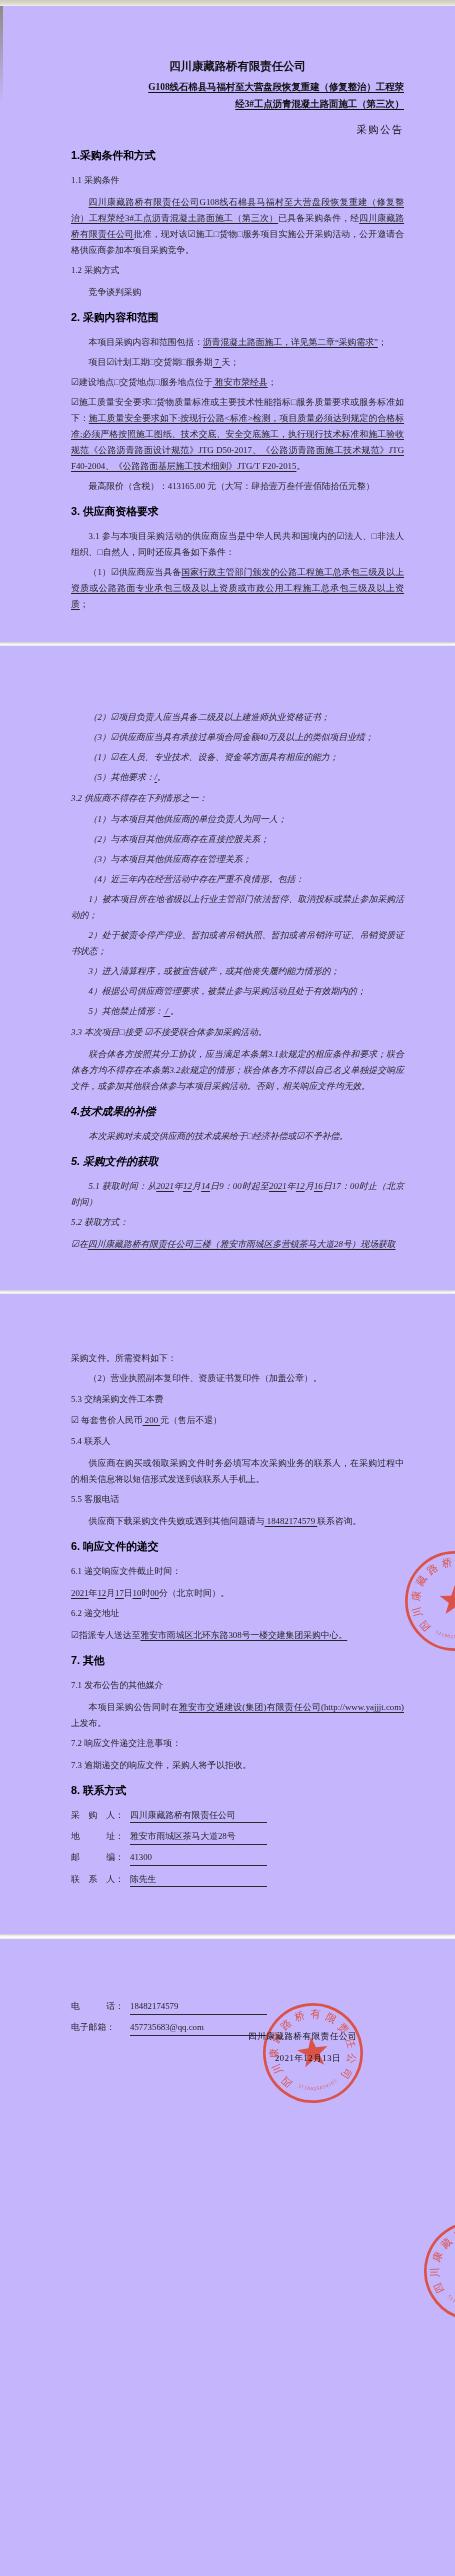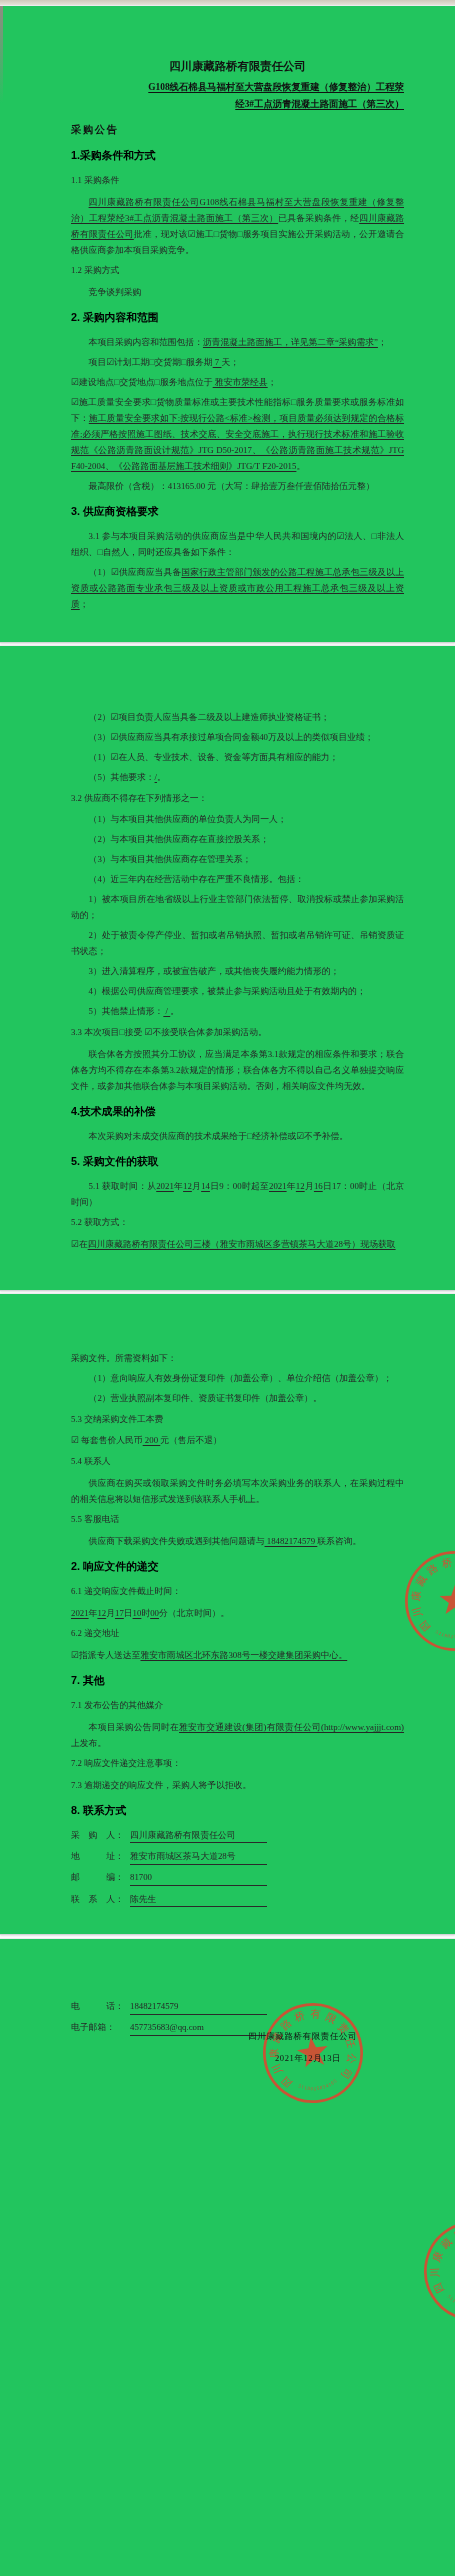--- a/index.html
+++ b/index.html
@@ -7,50 +7,50 @@
     width:455px;height:2576px;position:relative;
     background:#ffffff;
     font-family:"Liberation Serif","DejaVu Serif",serif;
     color:#262626;
   }
   body::before{
     content:"";position:absolute;left:0;top:0;width:455px;height:4.6px;
     background:linear-gradient(#cfc9bb,#e6e2d8);z-index:5;
   }
   .page{
-    position:absolute;left:0;width:455px;background:#22c55e;
+    position:absolute;left:0;width:455px;background:#c4b5fd;
     overflow:hidden;border-bottom:0.6px solid #d3d3d7;border-top:0.6px solid #ececef;
     box-shadow:0 0.6px 1.7px rgba(0,0,0,.12);
   }
   #pg0{top:4.6px;height:636px;}
   #pg1{top:645px;height:644px;}
   #pg2{top:1293px;height:640px;}
   #pg3{top:1938px;height:638px;}
   #pg0::before{
     content:"";position:absolute;left:0;top:0;width:3.4px;height:97px;
     background:linear-gradient(#8f8b82,rgba(160,156,148,0));
   }
   .content{padding:0 51px 0 71px;}
   #pg0 .content{padding-top:52px;}
-  #pg1 .content{padding-top:63px;}
+  #pg1 .content{padding-top:63px;font-style:italic;}
   #pg2 .content{padding-top:56px;}
   #pg3 .content{padding-top:59px;}
 
   .ln{margin:0 0 4px;line-height:16px;font-size:8.8px;}
   .p{text-indent:2em;text-align:justify;}
   .pn{text-indent:0;text-align:justify;}
   .ind{text-indent:2em;}
   .sub{margin:4.6px 0 5.7px;}
   .h{
     font-family:"Liberation Sans","DejaVu Sans",sans-serif;
     font-size:10.8px;font-weight:700;color:#000;margin:9px 0 8px;line-height:17px;
   }
   .t1{font-size:11.4px;font-weight:700;text-align:center;line-height:17px;margin:0 0 4.6px;color:#111;}
   .t2{font-size:9.4px;font-weight:700;text-align:right;line-height:17px;margin:0;color:#111;}
-  .t3{font-size:10.2px;font-weight:700;text-align:left;line-height:17px;margin:8px 0 9px;letter-spacing:1.7px;color:#111;}
+  .t3{font-size:10.2px;font-weight:400;text-align:right;line-height:17px;margin:8px 0 9px;letter-spacing:1.7px;color:#111;}
   .row{text-indent:0;margin:0 0 4.6px;}
 
   .u{text-decoration:underline;text-underline-offset:2.3px;text-decoration-thickness:0.6px;}
   .fill{
     display:inline-block;min-width:137px;border-bottom:0.6px solid #2a2a2a;
     text-decoration:none;line-height:13.7px;
   }
   .lbl{display:inline-block;min-width:59px;}
 
   .seal{position:absolute;opacity:.88;}
@@ -111,42 +111,41 @@
       <p class="ln h">5. 采购文件的获取</p>
       <p class="ln p"><span class="">5.1 获取时间：从</span><span class="u">2021</span><span class="">年</span><span class="u">12</span><span class="">月</span><span class="u">14</span><span class="">日9：00时起至</span><span class="u">2021</span><span class="">年</span><span class="u">12</span><span class="">月</span><span class="u">16</span><span class="">日17：00时止（北京时间）</span></p>
       <p class="ln sub">5.2 获取方式：</p>
       <p class="ln pn"><span class="">☑在</span><span class="u">四川康藏路桥有限责任公司三楼（雅安市雨城区多营镇茶马大道28号）现场获取</span></p>
     </div>
 </div>
 
 <div class="page" id="pg2">
   <div class="content">
       <p class="ln pn">采购文件。所需资料如下：</p>
-      <p class="ln p">（1）意向响应人有效身份证复印件（加盖公章）、单位介绍信（加盖公章）；</p>
       <p class="ln p">（2）营业执照副本复印件、资质证书复印件（加盖公章）。</p>
       <p class="ln sub">5.3 交纳采购文件工本费</p>
       <p class="ln pn"><span class="">☑ 每套售价人民币</span><span class="u"> 200 </span><span class="">元（售后不退）</span></p>
       <p class="ln sub">5.4 联系人</p>
       <p class="ln p">供应商在购买或领取采购文件时务必填写本次采购业务的联系人，在采购过程中的相关信息将以短信形式发送到该联系人手机上。</p>
       <p class="ln sub">5.5 客服电话</p>
       <p class="ln p"><span class="">供应商下载采购文件失败或遇到其他问题请与</span><span class="u"> 18482174579 </span><span class="">联系咨询。</span></p>
-      <p class="ln h">2. 响应文件的递交</p>
+      <p class="ln h">6. 响应文件的递交</p>
       <p class="ln sub">6.1 递交响应文件截止时间：</p>
       <p class="ln pn"><span class="u">2021</span><span class="">年</span><span class="u">12</span><span class="">月</span><span class="u">17</span><span class="">日</span><span class="u">10</span><span class="">时</span><span class="u">00</span><span class="">分（北京时间）。</span></p>
       <p class="ln sub">6.2 递交地址</p>
       <p class="ln pn"><span class="">☑指派专人送达至</span><span class="u">雅安市雨城区北环东路308号一楼交建集团采购中心。</span></p>
       <p class="ln h">7. 其他</p>
       <p class="ln sub">7.1 发布公告的其他媒介</p>
       <p class="ln p"><span class="">本项目采购公告同时在</span><span class="u">雅安市交通建设(集团)有限责任公司(http://www.yajjjt.com)</span><span class="">上发布。</span></p>
       <p class="ln sub">7.2 响应文件递交注意事项：</p>
       <p class="ln sub">7.3 逾期递交的响应文件，采购人将予以拒收。</p>
       <p class="ln h">8. 联系方式</p>
       <p class="ln row"><span class="lbl">采　购　人：</span><span class="u fill">四川康藏路桥有限责任公司</span></p>
       <p class="ln row"><span class="lbl">地　　　址：</span><span class="u fill">雅安市雨城区茶马大道28号</span></p>
-      <p class="ln row"><span class="lbl">邮　　　编：</span><span class="u fill">81700</span></p>
+      <p class="ln row"><span class="lbl">邮　　　编：</span><span class="u fill">41300</span></p>
       <p class="ln row"><span class="lbl">联　系　人：</span><span class="u fill">陈先生</span></p>
     </div>
   <svg class="seal" id="seal-edge-p3" viewBox="0 0 200 200">
       <circle cx="100" cy="100" r="90" fill="none" stroke="#df4630" stroke-width="5"></circle>
       <polygon points="100,70 107.1,90.3 128.5,90.7 111.4,103.7 117.6,124.3 100,112 82.4,124.3 88.6,103.7 71.5,90.7 92.9,90.3" fill="#df4630"></polygon>
       <text x="100" y="34" text-anchor="middle" font-size="19" fill="#df4630" transform="rotate(-130 100 100)">四</text>
       <text x="100" y="34" text-anchor="middle" font-size="19" fill="#df4630" transform="rotate(-106.36363636363636 100 100)">川</text>
       <text x="100" y="34" text-anchor="middle" font-size="19" fill="#df4630" transform="rotate(-82.72727272727272 100 100)">康</text>
       <text x="100" y="34" text-anchor="middle" font-size="19" fill="#df4630" transform="rotate(-59.09090909090909 100 100)">藏</text>
       <text x="100" y="34" text-anchor="middle" font-size="19" fill="#df4630" transform="rotate(-35.45454545454545 100 100)">路</text>

